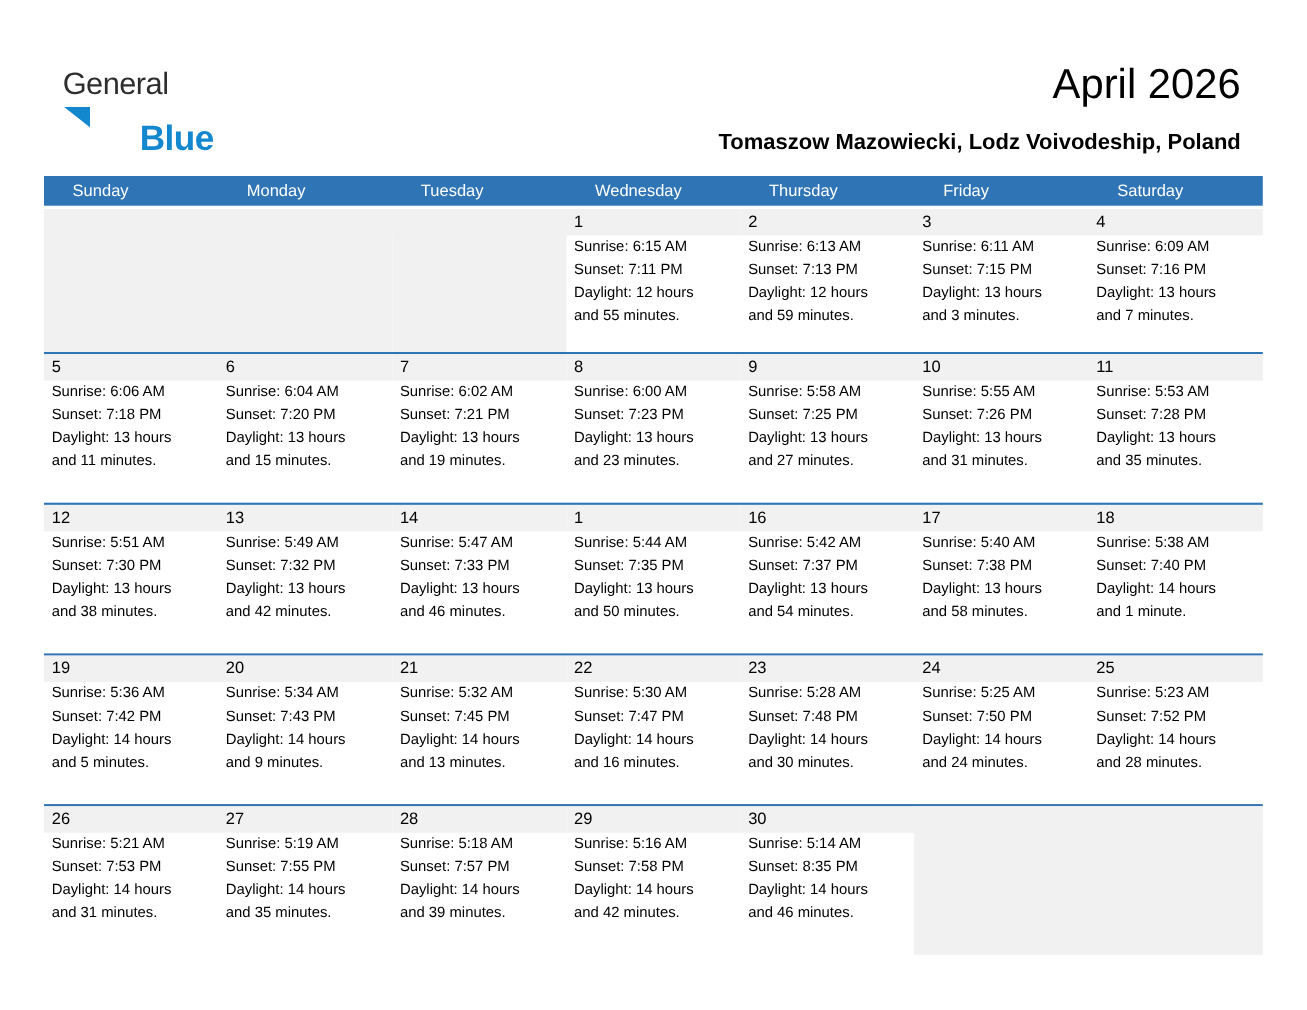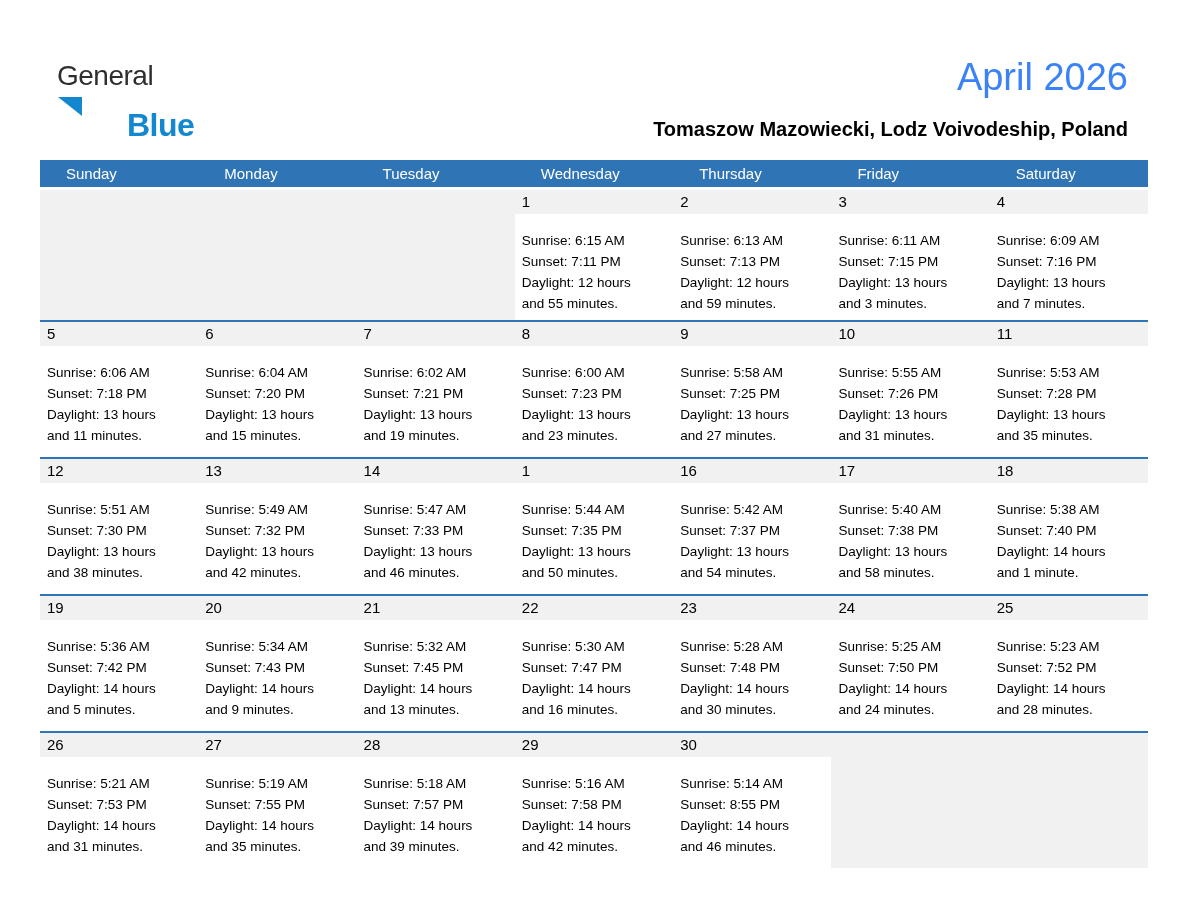--- a/index.html
+++ b/index.html
@@ -22,21 +22,21 @@
     margin-left:1px; margin-top:5px;
   }
   .logo-blue {
     font-size:32px; font-weight:700; color:#1488cf;
     margin-left:70px; margin-top:-9px; letter-spacing:-0.5px;
   }
 
   
   .title {
     position:absolute; top:56px; right:60px;
-    font-size:38px; color:#3b82f6;
+    font-size:38px; color:#000000;
   }
   .subtitle {
     position:absolute; top:118px; right:60px;
     font-size:20px; color:#000;font-weight:bold;
   }
 
   
   .calendar { position:absolute; top:160px; left:40px; width:1108px; }
 
   .weekday-header { display:flex; background:#2f74b5; height:27px; }
@@ -49,21 +49,21 @@
   .week { display:flex; border-top:2px solid #2f74b5; min-height:137px; }
   .week.first { border-top:none; margin-top:3px; min-height:130px; }
 
   .cell { flex:1 1 0; min-width:0; }
   .cell.empty { background:#f1f1f1; }
   .num {
     height:24px; background:#f1f1f1;
     font-size:15px; line-height:24px; padding-left:7px;
   }
   .info {
-    padding:17px 4px 0 7px;
+    padding:0 4px 0 7px;
     font-size:13.5px; line-height:1.55; color:#000;
   }
   .info div { white-space:nowrap; overflow:hidden; }
 </style>
 </head>
 <body>
 
 <div class="logo">
   <div class="logo-row">
     <span class="logo-general">General</span>
@@ -362,21 +362,21 @@
             <div>Sunrise: 5:16 AM</div>
             <div>Sunset: 7:58 PM</div>
             <div>Daylight: 14 hours</div>
             <div>and 42 minutes.</div>
           </div>
         </div>
         <div class="cell">
           <div class="num">30</div>
           <div class="info">
             <div>Sunrise: 5:14 AM</div>
-            <div>Sunset: 8:55 PM</div>
+            <div>Sunset: 8:35 PM</div>
             <div>Daylight: 14 hours</div>
             <div>and 46 minutes.</div>
           </div>
         </div>
         <div class="cell empty">
           <div class="num"></div>
         </div>
         <div class="cell empty">
           <div class="num"></div>
         </div>

